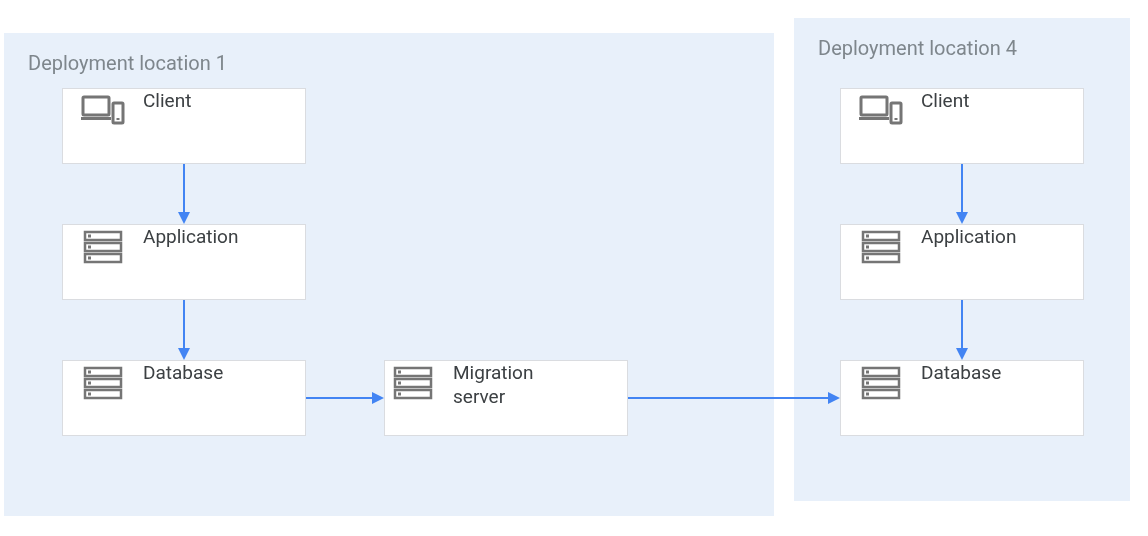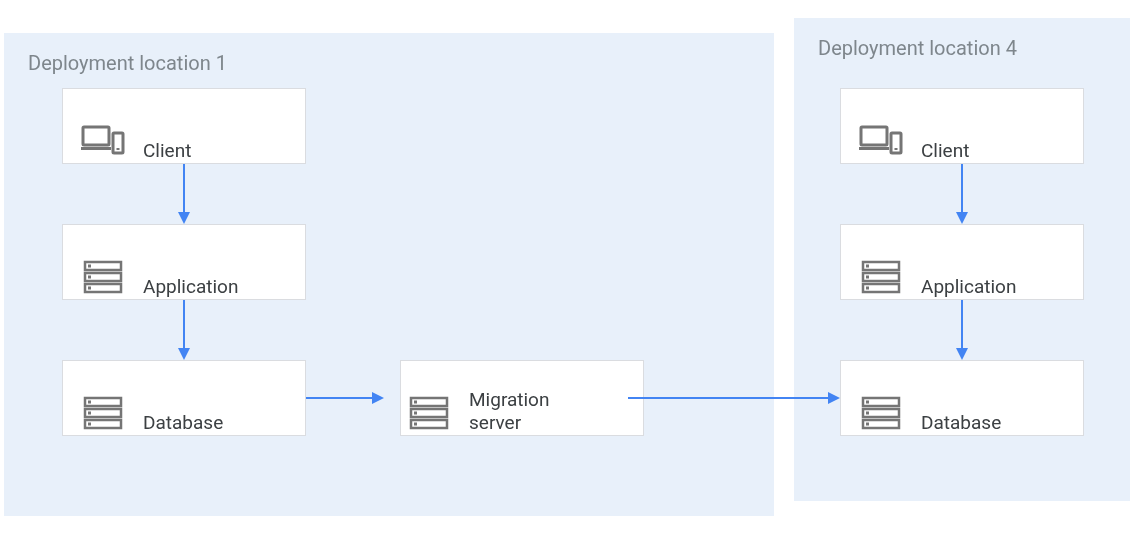--- a/index.html
+++ b/index.html
@@ -19,21 +19,21 @@
       color: #7e868c;
       font-size: 20px;
       font-weight: 400;
       margin-bottom: 20px;
     }
     .node {
       position: absolute;
       background: #ffffff;
       border: 1px solid #dadce0;
       display: flex;
-      align-items: flex-end;
+      align-items: flex-start;
       padding: 0 18px;
       gap: 18px;
     }
     .node-label {
       color: #3c4043;
       font-size: 19px;
       font-weight: 400;
       line-height: 1.25;
     }
     .icon-wrap {
@@ -102,21 +102,21 @@
       <rect x="5" y="4.5" width="3" height="3" fill="#757575"></rect>
       <rect x="2" y="13" width="36" height="8" fill="none" stroke="#757575" stroke-width="2.5"></rect>
       <rect x="5" y="15.5" width="3" height="3" fill="#757575"></rect>
       <rect x="2" y="24" width="36" height="8" fill="none" stroke="#757575" stroke-width="2.5"></rect>
       <rect x="5" y="26.5" width="3" height="3" fill="#757575"></rect>
     </svg>
   </span>
   <span class="node-label">Database</span>
 </div>
 
-<div class="node" style="left:400px; top:360px; width:244px; height:76px;padding-left:6px;">
+<div class="node" style="left:384px; top:360px; width:244px; height:76px;padding-left:6px;">
   <span class="icon-wrap">
     <svg viewBox="0 0 40 34" width="40" height="34">
       <rect x="2" y="2" width="36" height="8" fill="none" stroke="#757575" stroke-width="2.5"></rect>
       <rect x="5" y="4.5" width="3" height="3" fill="#757575"></rect>
       <rect x="2" y="13" width="36" height="8" fill="none" stroke="#757575" stroke-width="2.5"></rect>
       <rect x="5" y="15.5" width="3" height="3" fill="#757575"></rect>
       <rect x="2" y="24" width="36" height="8" fill="none" stroke="#757575" stroke-width="2.5"></rect>
       <rect x="5" y="26.5" width="3" height="3" fill="#757575"></rect>
     </svg>
   </span>

